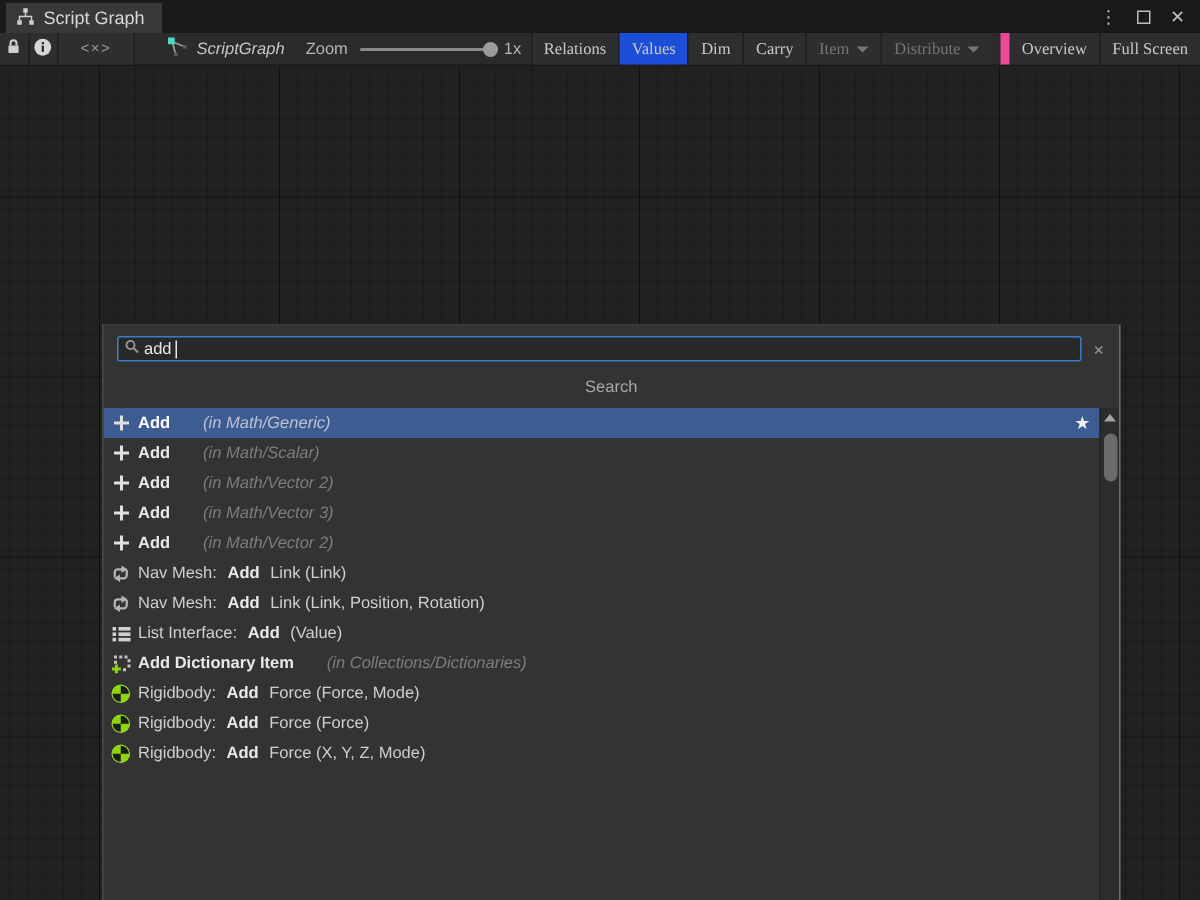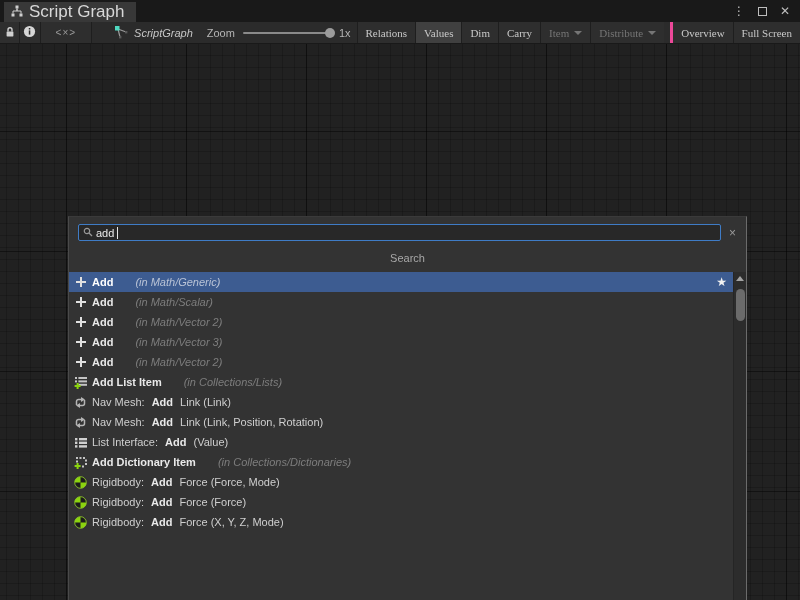--- a/index.html
+++ b/index.html
@@ -24,21 +24,21 @@
   }
 
   
   .tabbar {
     position:absolute; left:0; top:0; width:800px; height:22px;
     background:#191919; display:flex; align-items:flex-end;
   }
   .tab {
     height:20px; margin-left:4px; padding:0 12px 0 7px;
     background:#383838; display:flex; align-items:center; gap:6px;
-    color:#d8d8d8; font-size:17px;
+    color:#d8d8d8; font-size:12px;
   }
   .win-controls {
     margin-left:auto; display:flex; align-items:center; gap:13px;
     padding-right:10px; color:#bdbdbd; height:22px;
   }
   .win-controls .glyph { font-size:12px; line-height:1; cursor:default; }
   .maximize-box { width:9px; height:9px; border:1.5px solid #bdbdbd; display:inline-block; }
 
   
   .toolbar {
@@ -55,23 +55,23 @@
   .tb-gap { width:18px; }
   .graph-label { display:flex; align-items:center; gap:6px; color:#c6c6c6; padding:0 8px;font-style:italic; }
   .zoom-area { display:flex; align-items:center; gap:8px; padding:0 6px; color:#b5b5b5; }
   .zoom-track { width:88px; height:2px; background:#8a8a8a; position:relative; border-radius:1px; }
   .zoom-handle {
     position:absolute; right:-4px; top:-4px; width:10px; height:10px;
     border-radius:50%; background:#9b9b9b;
   }
   .tb-right { margin-left:auto; display:flex; align-items:stretch;font-family:Liberation Serif, serif; }
   .tb-right .tbtn { background:#2e2e2e; border-left:1px solid #1e1e1e; border-right:none; white-space:nowrap; }
-  .tb-right .tbtn.active { background:#404040; }
+  .tb-right .tbtn.active { background:#1d4ed8; }
   .tb-right .tbtn.disabled { color:#757575; }
-  .tb-right .tbtn.gap-before { margin-left:6px; border-left:3px solid #ec4899; }
+  .tb-right .tbtn.gap-before { margin-left:6px; border-left:6px solid #ec4899; }
   .caret-down {
     display:inline-block; width:0; height:0; margin-left:5px;
     border-left:4px solid transparent; border-right:4px solid transparent;
     border-top:4px solid #757575;
   }
 
   
   .popup {
     position:absolute; left:68px; top:216px; width:679px; height:432px;
     background:#333333; border:1px solid #6b6b6b;
@@ -245,33 +245,20 @@
               <rect x="1" y="5" width="10" height="2" fill="#e0e0e0"></rect>
             </svg></span><span class="t-bold">Add</span><span class="t-dim">(in Math/Vector 2)</span></div>
         <div class="row"><span class="ric"><svg width="12" height="12" viewBox="0 0 12 12">
               <rect x="5" y="1" width="2" height="10" fill="#e0e0e0"></rect>
               <rect x="1" y="5" width="10" height="2" fill="#e0e0e0"></rect>
             </svg></span><span class="t-bold">Add</span><span class="t-dim">(in Math/Vector 3)</span></div>
         <div class="row"><span class="ric"><svg width="12" height="12" viewBox="0 0 12 12">
               <rect x="5" y="1" width="2" height="10" fill="#e0e0e0"></rect>
               <rect x="1" y="5" width="10" height="2" fill="#e0e0e0"></rect>
             </svg></span><span class="t-bold">Add</span><span class="t-dim">(in Math/Vector 2)</span></div>
-        <div class="row"><span class="ric"><svg width="14" height="13" viewBox="0 0 14 13">
-              <g fill="#c4c4c4">
-                <rect x="1" y="1" width="2" height="2"></rect>
-                <rect x="4.4" y="1" width="8.6" height="2"></rect>
-                <rect x="1" y="4.4" width="2" height="2"></rect>
-                <rect x="4.4" y="4.4" width="8.6" height="2"></rect>
-                <rect x="4.4" y="7.8" width="8.6" height="2"></rect>
-              </g>
-              <g fill="#8bd40e">
-                <rect x="2.6" y="7" width="2" height="6"></rect>
-                <rect x="0.6" y="9" width="6" height="2"></rect>
-              </g>
-            </svg></span><span class="t-bold">Add List Item</span><span class="t-dim">(in Collections/Lists)</span></div>
         <div class="row"><span class="ric"><svg width="13" height="13" viewBox="0 0 13 13">
               <path d="M2.5 9 V5.5 a2 2 0 0 1 2-2 h3" stroke="#b4b4b4" stroke-width="1.5" fill="none"></path>
               <path d="M7 1 l4 2.5 -4 2.5z" fill="#b4b4b4"></path>
               <path d="M10.5 4 v3.5 a2 2 0 0 1 -2 2 h-3" stroke="#b4b4b4" stroke-width="1.5" fill="none"></path>
               <path d="M6 7 l-4 2.5 4 2.5z" fill="#b4b4b4"></path>
             </svg></span><span class="t-reg">Nav Mesh: </span><span class="t-bold">Add</span><span class="t-reg"> Link (Link)</span></div>
         <div class="row"><span class="ric"><svg width="13" height="13" viewBox="0 0 13 13">
               <path d="M2.5 9 V5.5 a2 2 0 0 1 2-2 h3" stroke="#b4b4b4" stroke-width="1.5" fill="none"></path>
               <path d="M7 1 l4 2.5 -4 2.5z" fill="#b4b4b4"></path>
               <path d="M10.5 4 v3.5 a2 2 0 0 1 -2 2 h-3" stroke="#b4b4b4" stroke-width="1.5" fill="none"></path>

